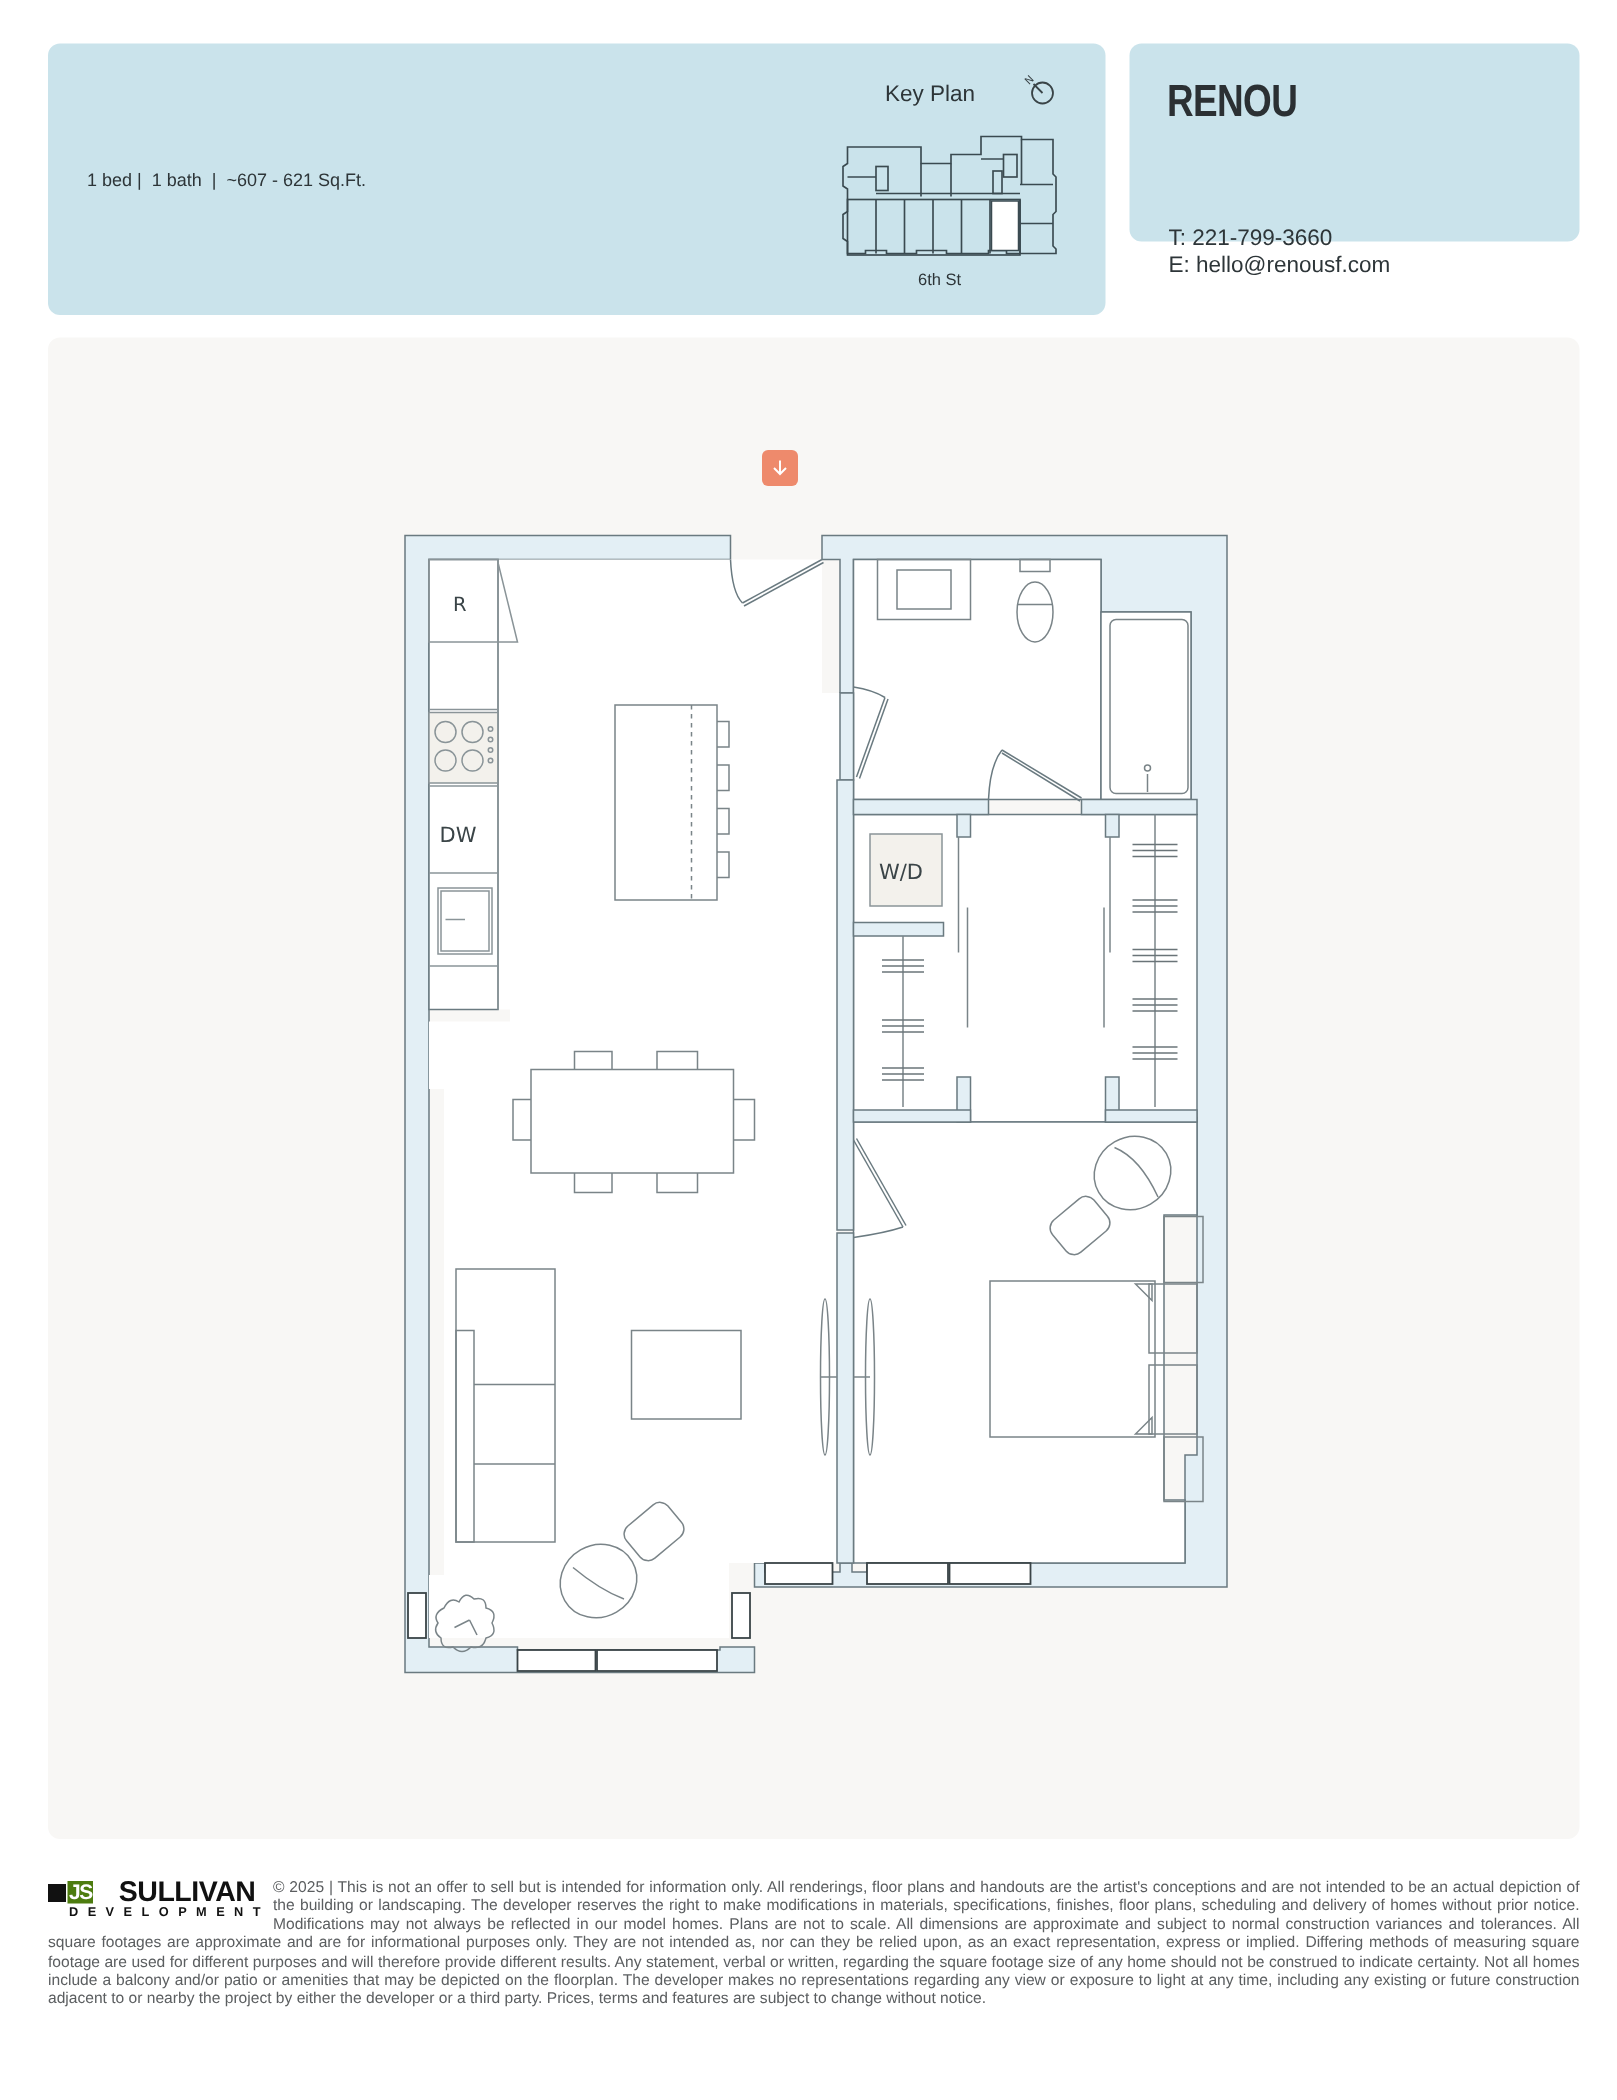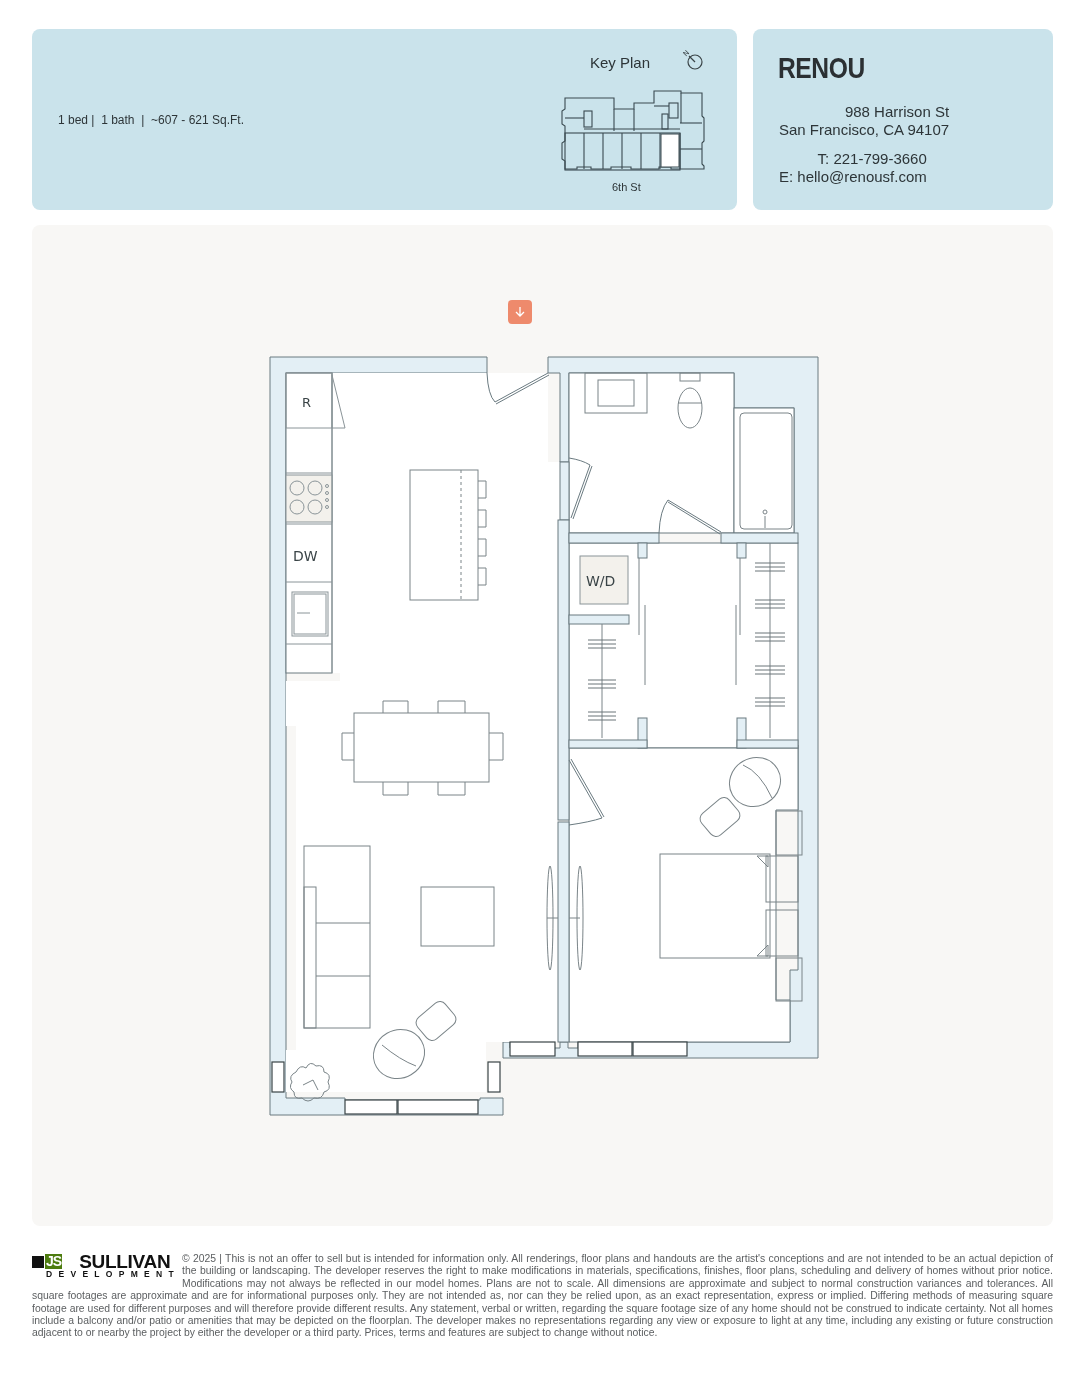--- a/index.html
+++ b/index.html
@@ -1,21 +1,21 @@
 <!DOCTYPE html>
 <html><head>
 <meta charset="utf-8">
 <style>
   * { box-sizing: border-box; margin: 0; padding: 0; }
   html, body { width: 1078px; height: 1400px; background: #ffffff; overflow: hidden; }
   body { position: relative; font-family: "Liberation Sans", sans-serif; color: #2b3336; }
 
   .card { position: absolute; background: #cae3eb; border-radius: 8px; }
   #unit-card { left: 32px; top: 29px; width: 705px; height: 181px; }
-  #contact-card { left: 753px; top: 29px; width: 300px; height: 181px; text-align: right; }
+  #contact-card { left: 753px; top: 29px; width: 300px; height: 132px; }
 
   .unit-title { position: absolute; left: 26px; top: 24px; font-family: "DejaVu Sans", sans-serif; font-weight: 300; font-size: 38px; letter-spacing: 0.5px; color: #2d3538; font-stretch: condensed; }
   .unit-specs { position: absolute; left: 26px; top: 84px; font-size: 12px; color: #2d3538; white-space: pre; }
 
   .keyplan-label { position: absolute; left: 527px; top: 25px; font-size: 15px; color: #2d3538; margin-left: 31px; }
   .keyplan-street { position: absolute; left: 580px; top: 152px; font-size: 11px; color: #2d3538; }
   .keyplan-svg { position: absolute; left: 527px; top: 52px; }
   .north-icon { position: absolute; left: 648px; top: 18px; }
 
   .brand { position: absolute; left: 25px; top: 22px; font-family: "Liberation Sans", sans-serif; font-weight: bold; font-size: 30px; letter-spacing: -0.5px; color: #2b3033; transform: scaleX(0.82); transform-origin: left; }
@@ -70,24 +70,20 @@
       <line x1="95" y1="25" x2="110" y2="25"></line>
       <line x1="25" y1="48" x2="121" y2="48"></line>
     </g>
     <rect x="102" y="53" width="18" height="33" fill="#ffffff" stroke="#3a4a50" stroke-width="1"></rect>
   </svg>
   <div class="keyplan-street">6th St</div>
 </div>
 
 <div id="contact-card" class="card">
   <div class="brand">RENOU</div>
-  <div class="addr">
-    <div>988 Harrison St</div>
-    <div>San Francisco, CA 94107</div>
-  </div>
   <div class="phone">
     <div>T: 221-799-3660</div>
     <div>E: hello@renousf.com</div>
   </div>
 </div>
 
 <div id="plan-panel">
   <div class="download-btn">
     <svg width="12" height="12" viewBox="0 0 12 12">
       <path d="M6 1 V10 M2 6 L6 10 L10 6" stroke="#ffffff" stroke-width="1.3" fill="none"></path>

